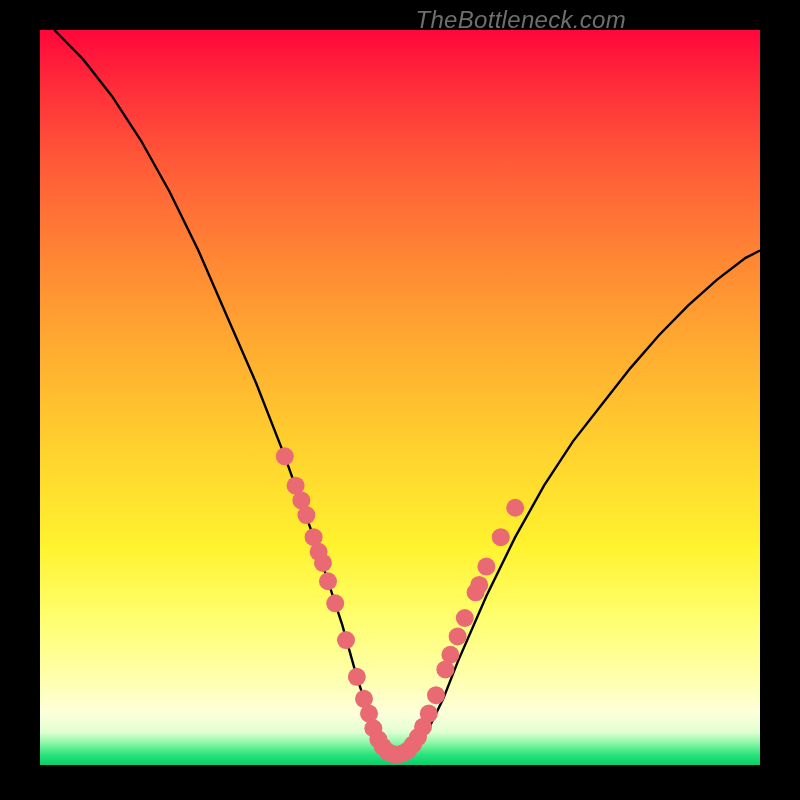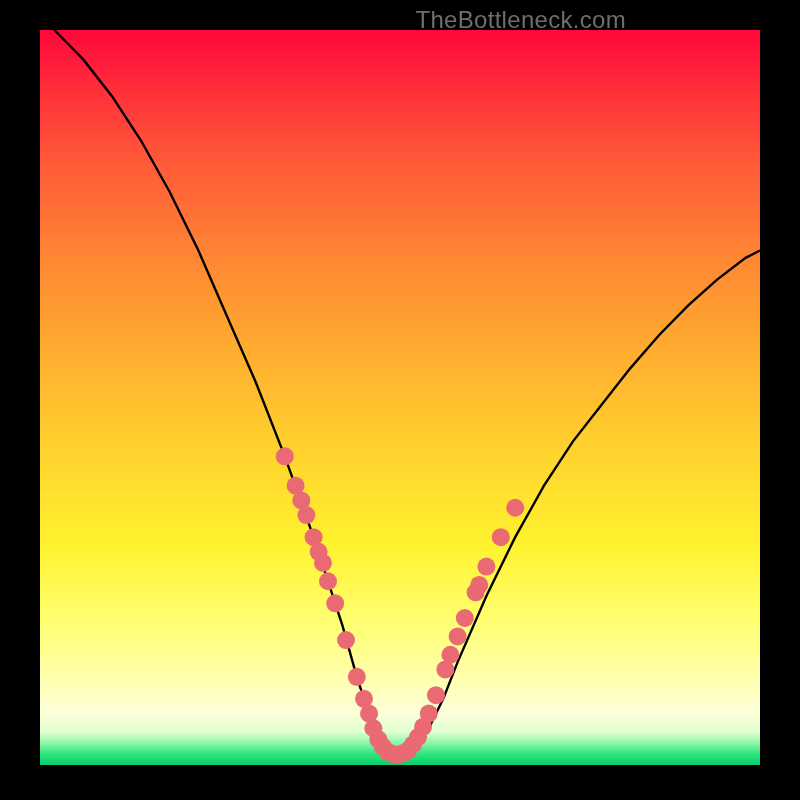--- a/index.html
+++ b/index.html
@@ -9,20 +9,21 @@
     height: 800px;
     overflow: hidden;
     background: #000;
     font-family: Arial, Helvetica, sans-serif;
   }
   .frame {
     position: relative;
     width: 640px;
     height: 800px;
     background: #000;
+    font-style: italic;
   }
   .plot-area {
     position: absolute;
     left: 40px;
     top: 30px;
     width: 720px;
     height: 735px;
     background: linear-gradient(to bottom,
       #ff073a 0%,
       #ff2e3a 8%,

